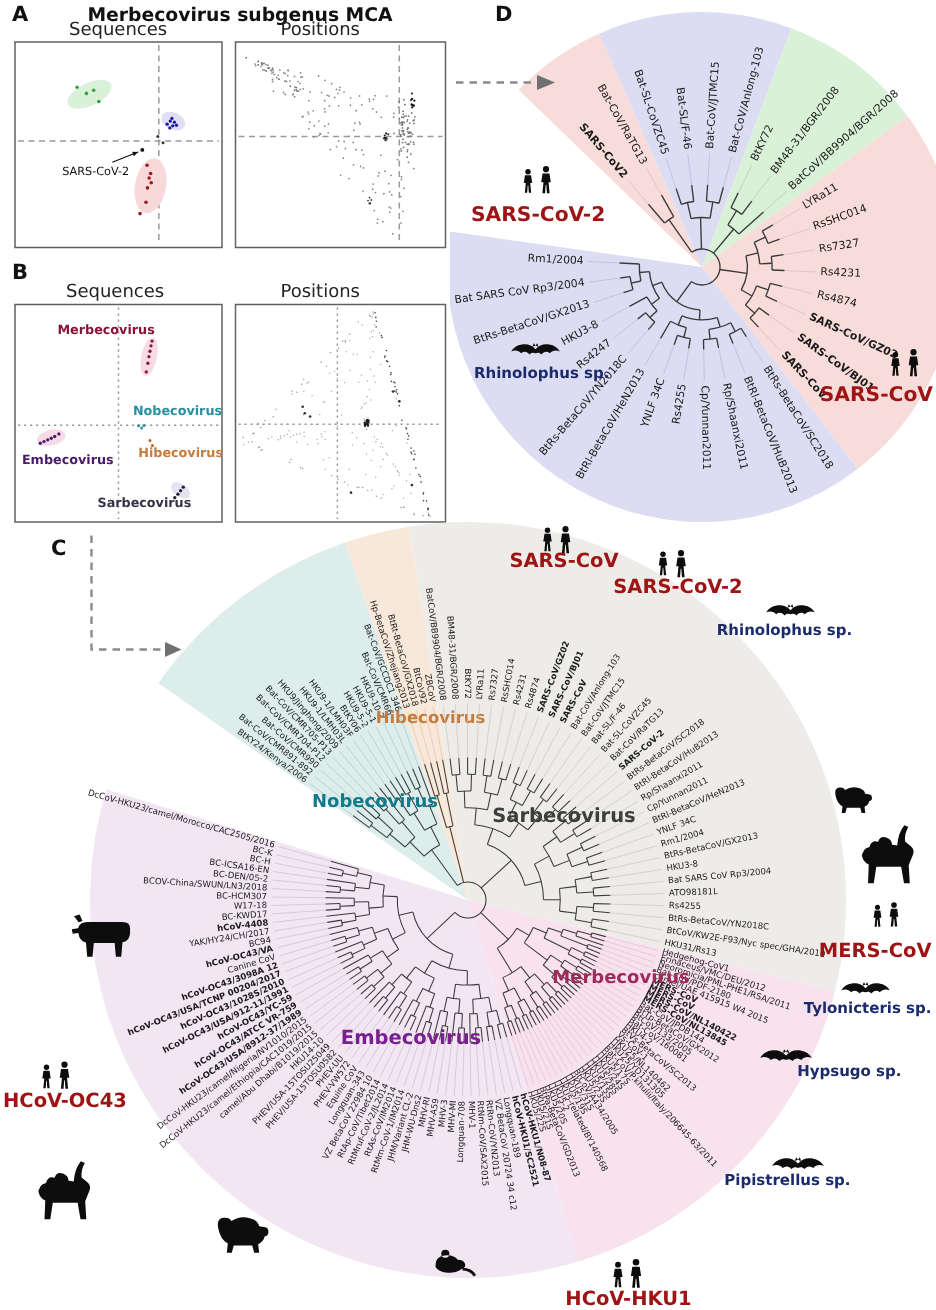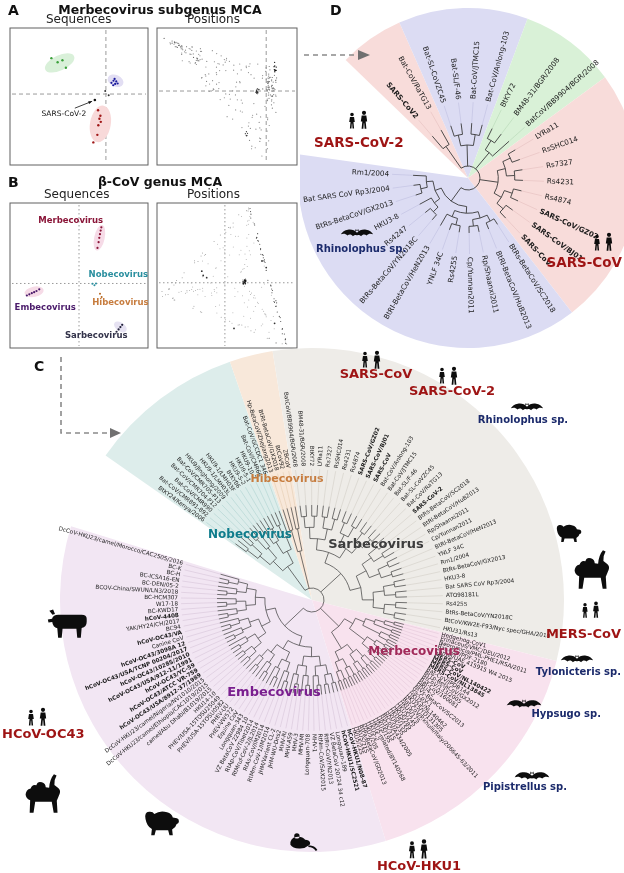--- a/index.html
+++ b/index.html
@@ -14,21 +14,20 @@
 </head>
 <body>
 
 <div id="fig">
   <div class="plabel" style="left:8px;top:2px">A</div>
   <div class="ptitle" style="left:30px;top:2px;width:260px">Merbecovirus subgenus MCA</div>
   <div class="stitle" style="left:46px;top:12px;width:80px">Sequences</div>
   <div class="stitle" style="left:187px;top:12px;width:80px">Positions</div>
 
   <div class="plabel" style="left:8px;top:174px">B</div>
-  <div class="ptitle" style="left:30px;top:174px;width:260px">β-CoV genus MCA</div>
   <div class="stitle" style="left:44px;top:187px;width:80px">Sequences</div>
   <div class="stitle" style="left:187px;top:187px;width:80px">Positions</div>
 
   <div class="plabel" style="left:330px;top:2px">D</div>
   <div class="plabel" style="left:34px;top:358px">C</div>
 
   <svg id="defs-svg" width="0" height="0">
     <defs>
       <g id="ic-person">
           <path d="M-2.6,-6.5 a2.6,2.6 0 1,0 5.2,0 a2.6,2.6 0 1,0 -5.2,0 Z M-2.9,-3 L2.9,-3 L4,4.4 L2.1,4.4 L3,13.5 L0.8,13.5 L0.25,6.5 L-0.25,6.5 L-0.8,13.5 L-3,13.5 L-2.1,4.4 L-4,4.4 Z"></path>

